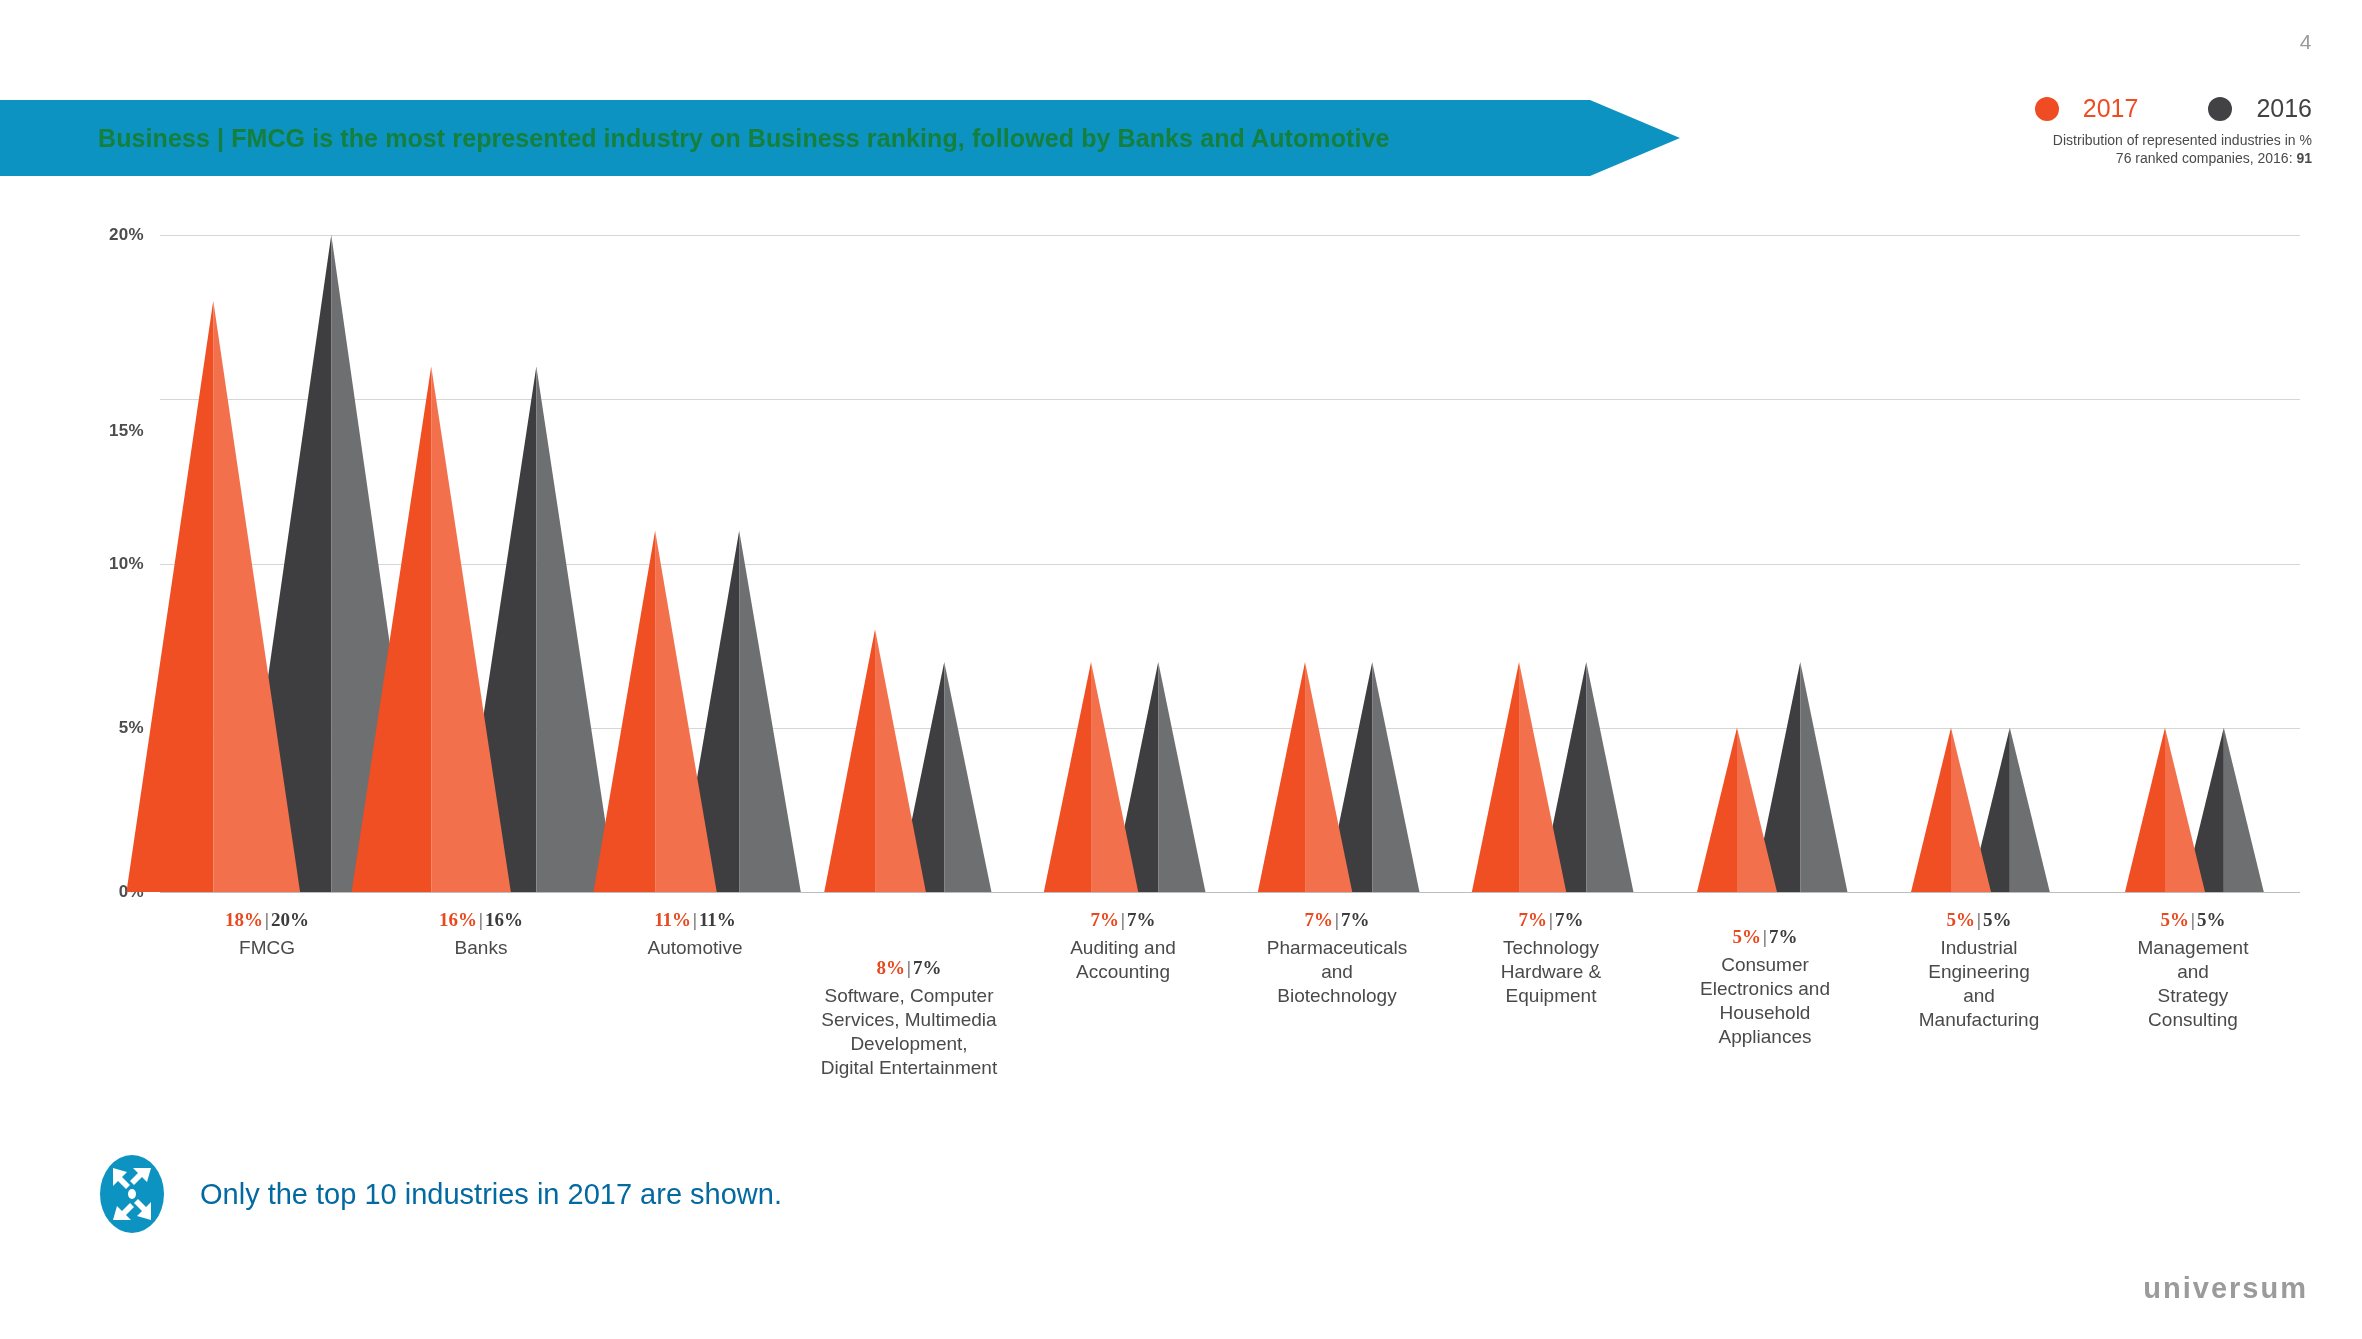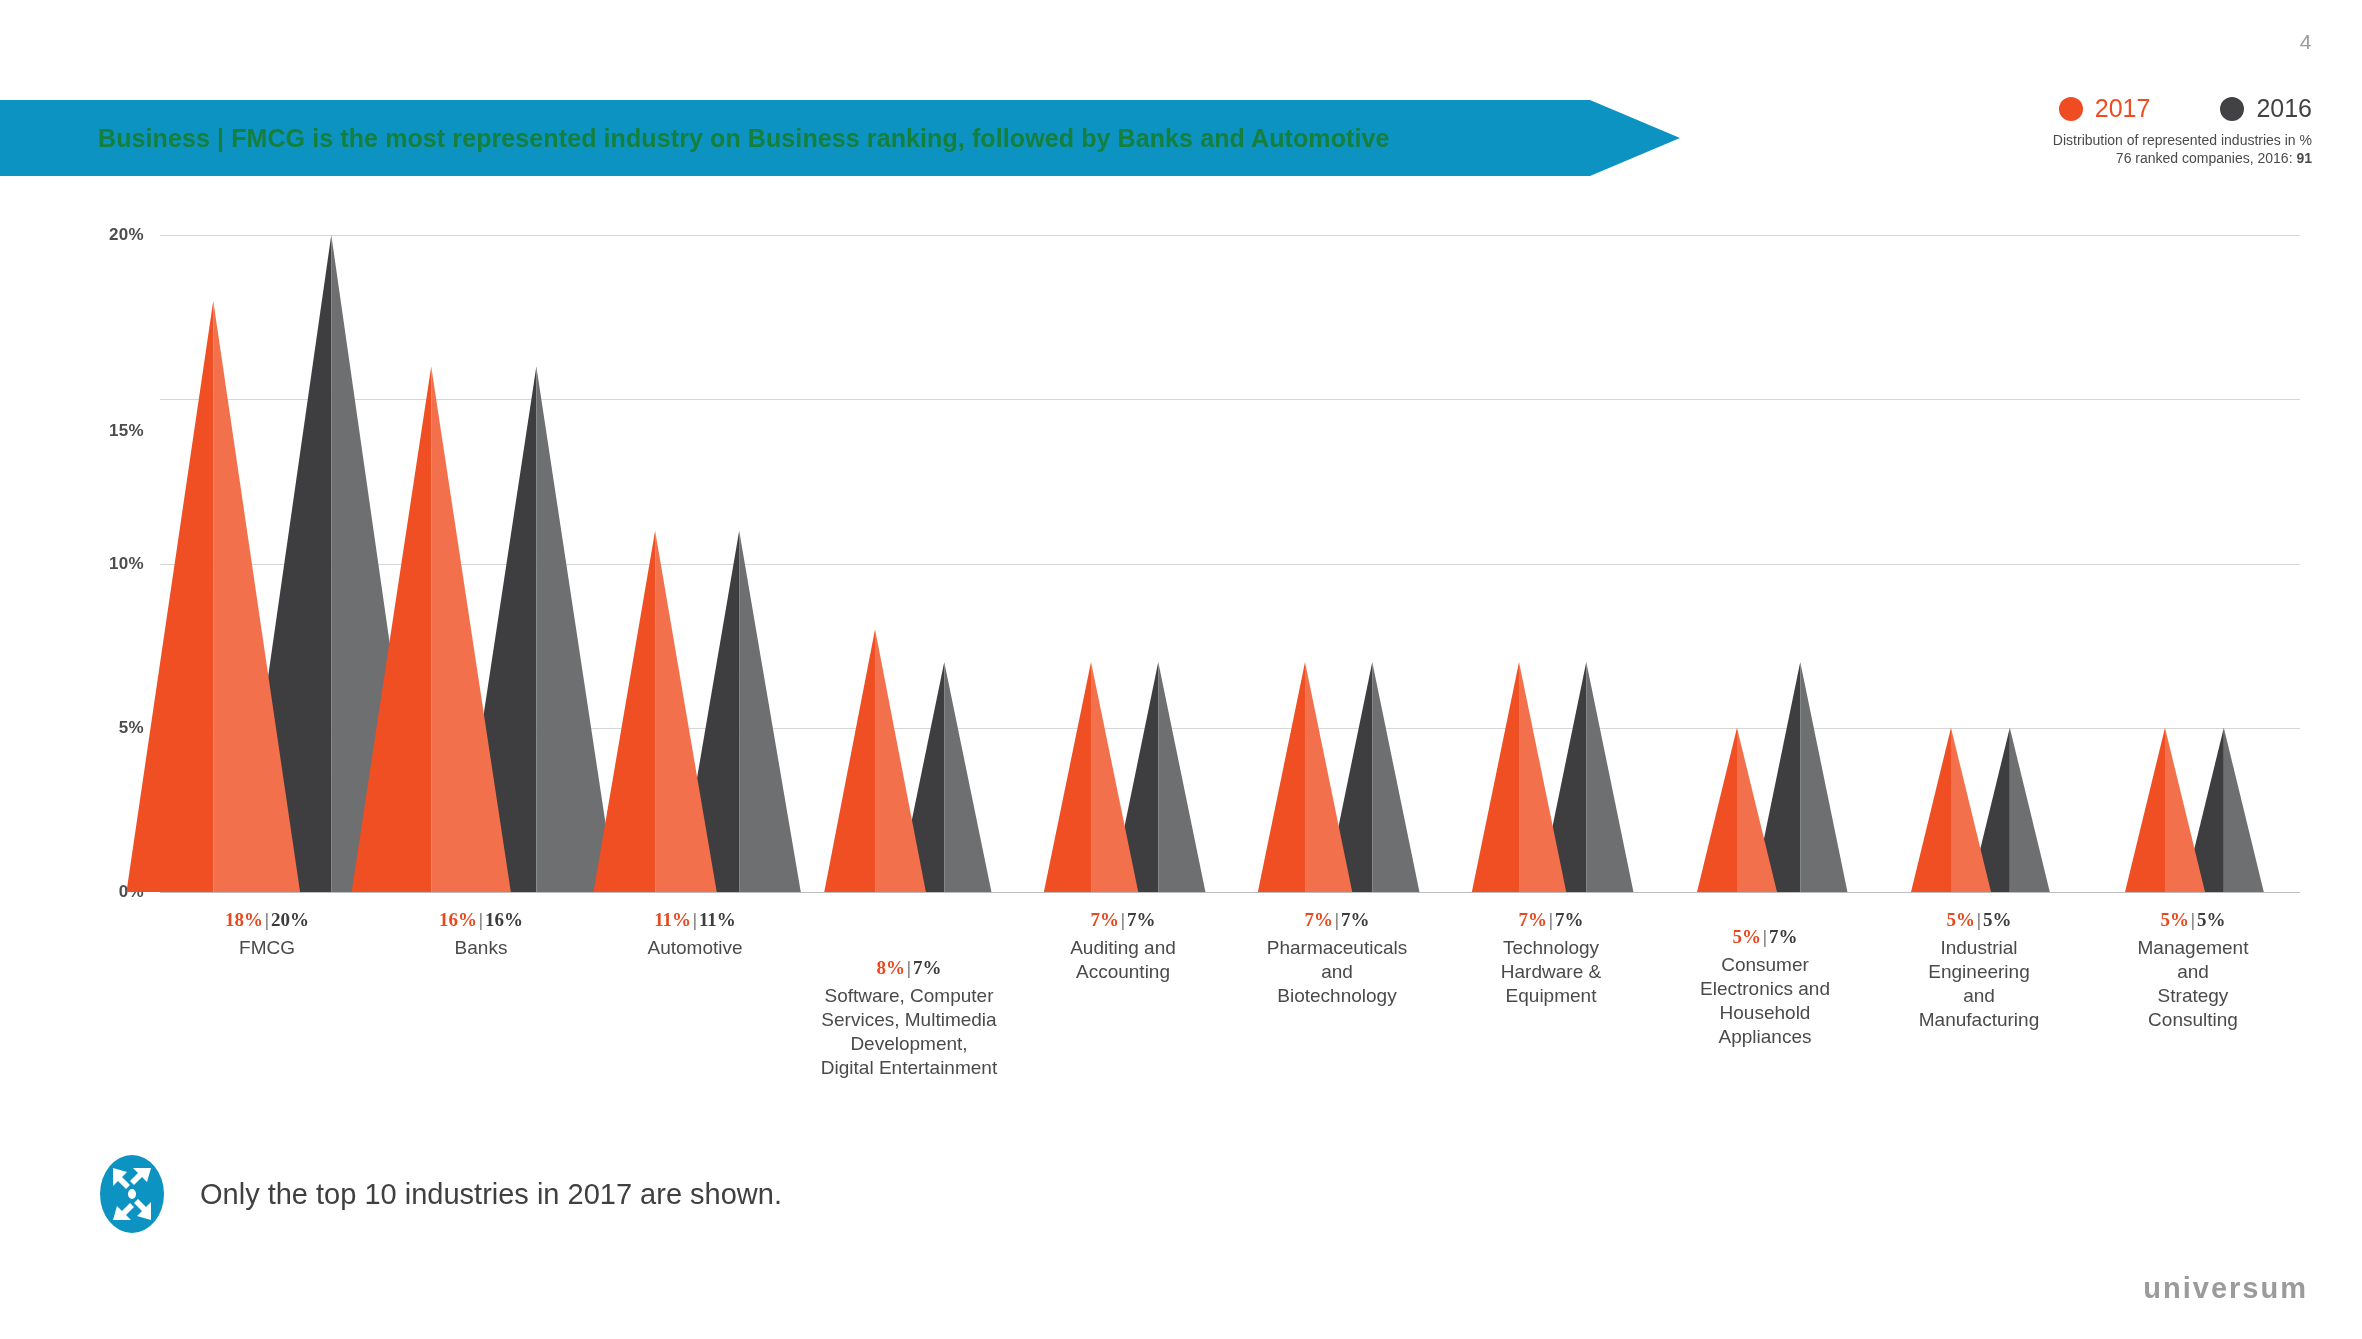--- a/index.html
+++ b/index.html
@@ -26,21 +26,21 @@
     display:flex;align-items:center;
     color:#15803d;font-size:25px;font-weight:600;
     letter-spacing:.1px;white-space:nowrap;
   }
   
   #legend{
     position:absolute;right:50px;top:96px;
     display:flex;align-items:center;gap:70px;
     justify-content:flex-end;
   }
-  .legend-item{display:flex;align-items:center;gap:12px;}
+  .legend-item{display:flex;align-items:center;gap:24px;}
   .legend-dot{width:24px;height:24px;border-radius:50%;display:block;}
   .legend-label{font-size:25px;font-weight:400;line-height:1;}
   
   #subtitle{
     position:absolute;right:50px;top:132px;
     text-align:right;color:#4a4a4a;
     font-size:14px;line-height:1.28;
   }
   #subtitle b{font-weight:700;}
   
@@ -74,21 +74,21 @@
   .cat-values .sep{color:#3c3c3c;font-weight:400;padding:0 2px;}
   .cat-name{
     font-size:19px;font-weight:400;color:#4a4a4a;
   }
   
   #footnote{
     position:absolute;left:100px;top:1155px;
     display:flex;align-items:center;gap:36px;
   }
   #footnote-icon{width:64px;height:78px;display:block;}
-  #footnote-text{font-size:29px;color:#404040;font-weight:400;}
+  #footnote-text{font-size:29px;color:#0369a1;font-weight:400;}
   
   #logo{
     position:absolute;right:54px;bottom:34px;
     font-size:29px;letter-spacing:2px;color:#9b9b9b;
     font-weight:600;
   }
 </style>
 </head>
 <body>
 

